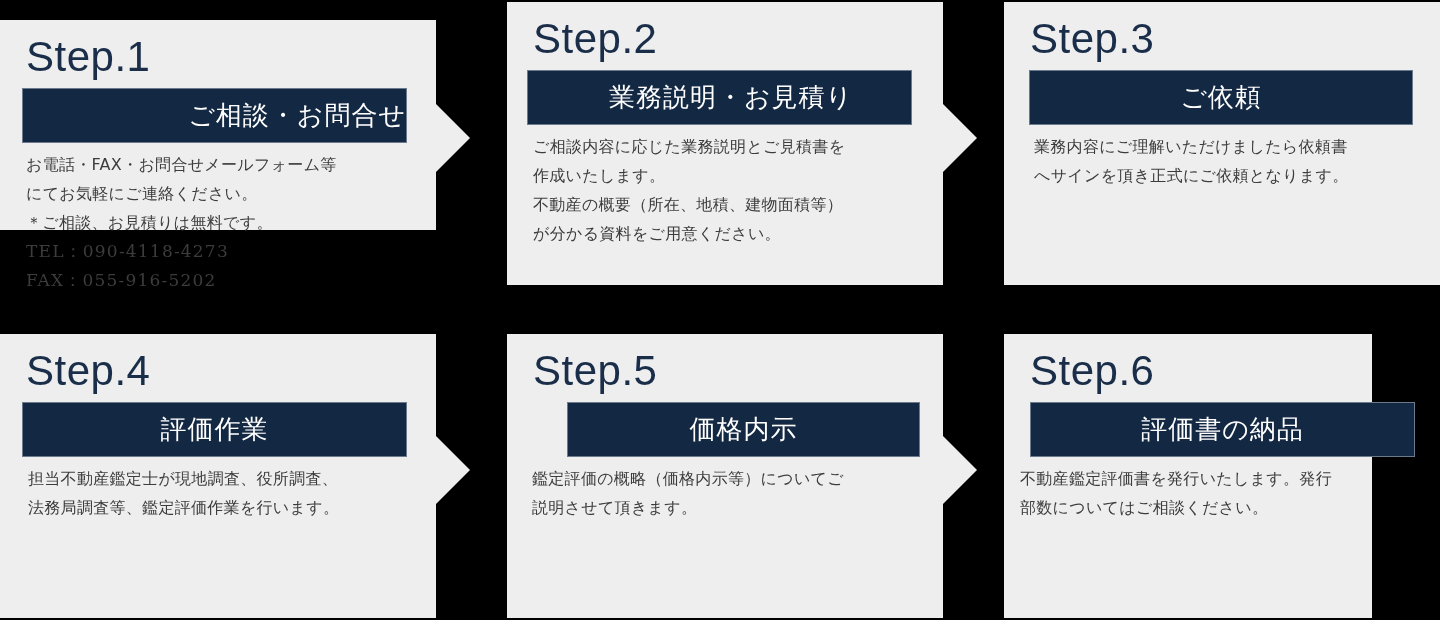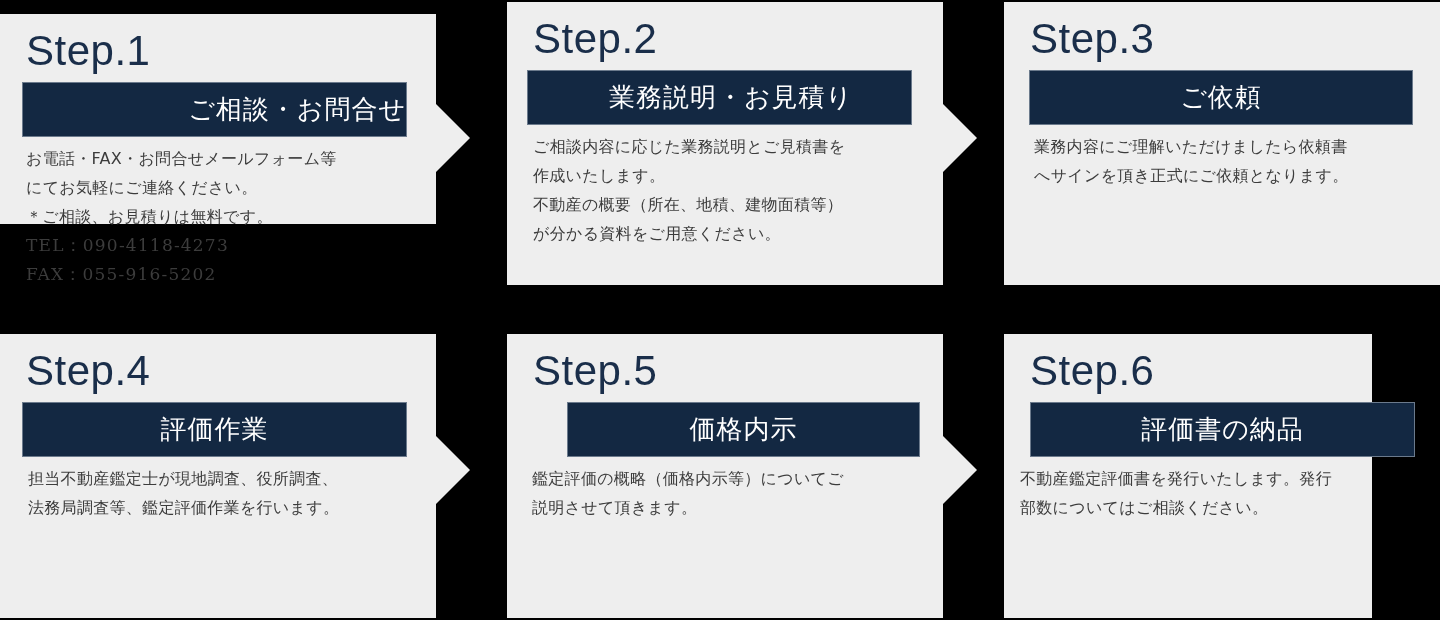--- a/index.html
+++ b/index.html
@@ -66,21 +66,21 @@
     }
     .step-body .serif {
       font-family: "DejaVu Serif", "Liberation Serif", serif;
       font-size: 17px;
       letter-spacing: 1.2px;
     }
   </style>
 </head>
 <body>
 
-<div class="step" style="left:0px; top:14px; width:436px; height:210px;">
+<div class="step" style="left:0px; top:20px; width:436px; height:210px;">
   <div class="step-title">Step.1</div>
   <div class="step-header" style="left:22px; width:385px;text-align:right;">ご相談・お問合せ</div>
   <div class="step-body" style="left:26px;">
     <span class="line">お電話・FAX・お問合せメールフォーム等</span>
     <span class="line">にてお気軽にご連絡ください。</span>
     <span class="line">＊ご相談、お見積りは無料です。</span>
     <span class="line serif">TEL：090-4118-4273</span>
     <span class="line serif">FAX：055-916-5202</span>
   </div>
 </div>

